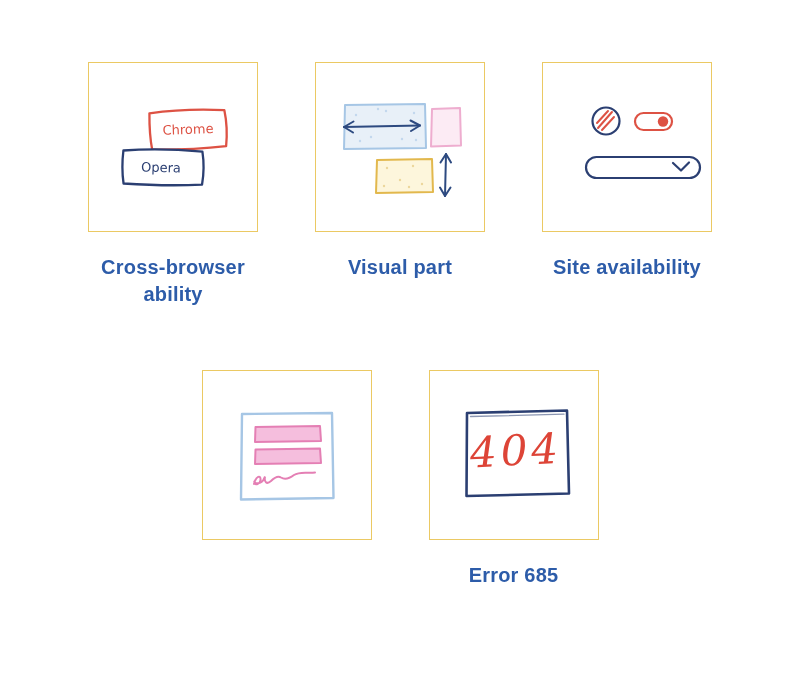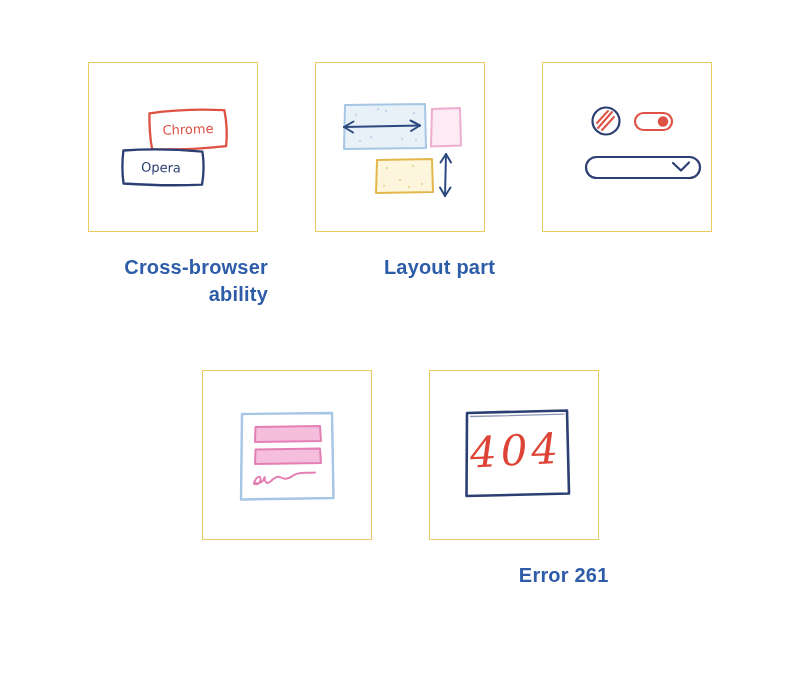--- a/index.html
+++ b/index.html
@@ -37,21 +37,21 @@
     background: #ffffff;
   }
   .card svg {
     display: block;
     width: 168px;
     height: 168px;
   }
   .caption {
     margin-top: 22px;
     width: 190px;
-    text-align: right;
+    text-align: center;
     font-size: 20px;
     line-height: 27px;
     font-weight: 700;
     color: #2d5ca9;
     letter-spacing: 0.2px;
   }
 </style>
 </head>
 <body>
 
@@ -108,40 +108,41 @@
                 <circle cx="93" cy="124" r="1.2"></circle>
             </g>
           </g>
           <g stroke="#2d4a80" stroke-width="2" fill="none" stroke-linecap="round">
             <path d="M130,91 L129,133"></path>
             <path d="M130,91 L124.5,99.5 M130,91 L135,99.5"></path>
             <path d="M129,133 L124,124.5 M129,133 L134.5,124.5"></path>
           </g>
         </svg>
       </div>
-      <figcaption class="caption">Layout part</figcaption>
+      <figcaption class="caption">Visual part</figcaption>
     </figure>
 
     <figure class="cell">
       <div class="card">
         <svg viewBox="0 0 168 168">
           <g>
             <circle cx="63" cy="58" r="13.5" fill="#ffffff" stroke="#2b3f72" stroke-width="2.2"></circle>
             <path d="M55,65 L69,49 M59,67 L71,54 M54,60 L65,48" stroke="#dd5244" stroke-width="2" fill="none" stroke-linecap="round"></path>
           </g>
           <g>
             <rect x="92" y="50" width="37" height="17" rx="8.5" fill="#ffffff" stroke="#dd5244" stroke-width="2.2"></rect>
             <circle cx="120" cy="58.5" r="5.2" fill="#dd5244"></circle>
           </g>
           <g>
             <rect x="43" y="94" width="114" height="21" rx="10.5" fill="#ffffff" stroke="#2b3f72" stroke-width="2.2"></rect>
             <path d="M130,100 L138,107.5 L146,99.5" stroke="#2b3f72" stroke-width="2.2" fill="none" stroke-linecap="round" stroke-linejoin="round"></path>
           </g>
         </svg>
       </div>
+      <figcaption class="caption">Site availability</figcaption>
     </figure>
 
   </div>
 
   <div class="row row2">
 
     <figure class="cell">
       <div class="card">
         <svg viewBox="0 0 168 168">
           <path d="M39,43 L129,42 L130.5,127 L38,128.5 Z" fill="#ffffff" stroke="#a6c6e5" stroke-width="2.4" stroke-linejoin="round"></path>
@@ -153,18 +154,18 @@
     </figure>
 
     <figure class="cell">
       <div class="card">
         <svg viewBox="0 0 168 168">
           <path d="M37,42 L137,39.5 L139,122.5 L36.5,125 Z" fill="#ffffff" stroke="#2b3f72" stroke-width="2.6" stroke-linejoin="round"></path>
           <path d="M40.5,45.5 L134,43.2" fill="none" stroke="#2b3f72" stroke-width="1.3" opacity="0.55" stroke-linecap="round"></path>
           <text x="86" y="94" text-anchor="middle" font-family="DejaVu Serif, serif" font-style="italic" font-size="42" letter-spacing="4" fill="#dd4437" transform="rotate(-3 86 80)">404</text>
         </svg>
       </div>
-      <figcaption class="caption">Error 261</figcaption>
+      <figcaption class="caption">Error 685</figcaption>
     </figure>
 
   </div>
 
 </div>
 
 </body></html>

